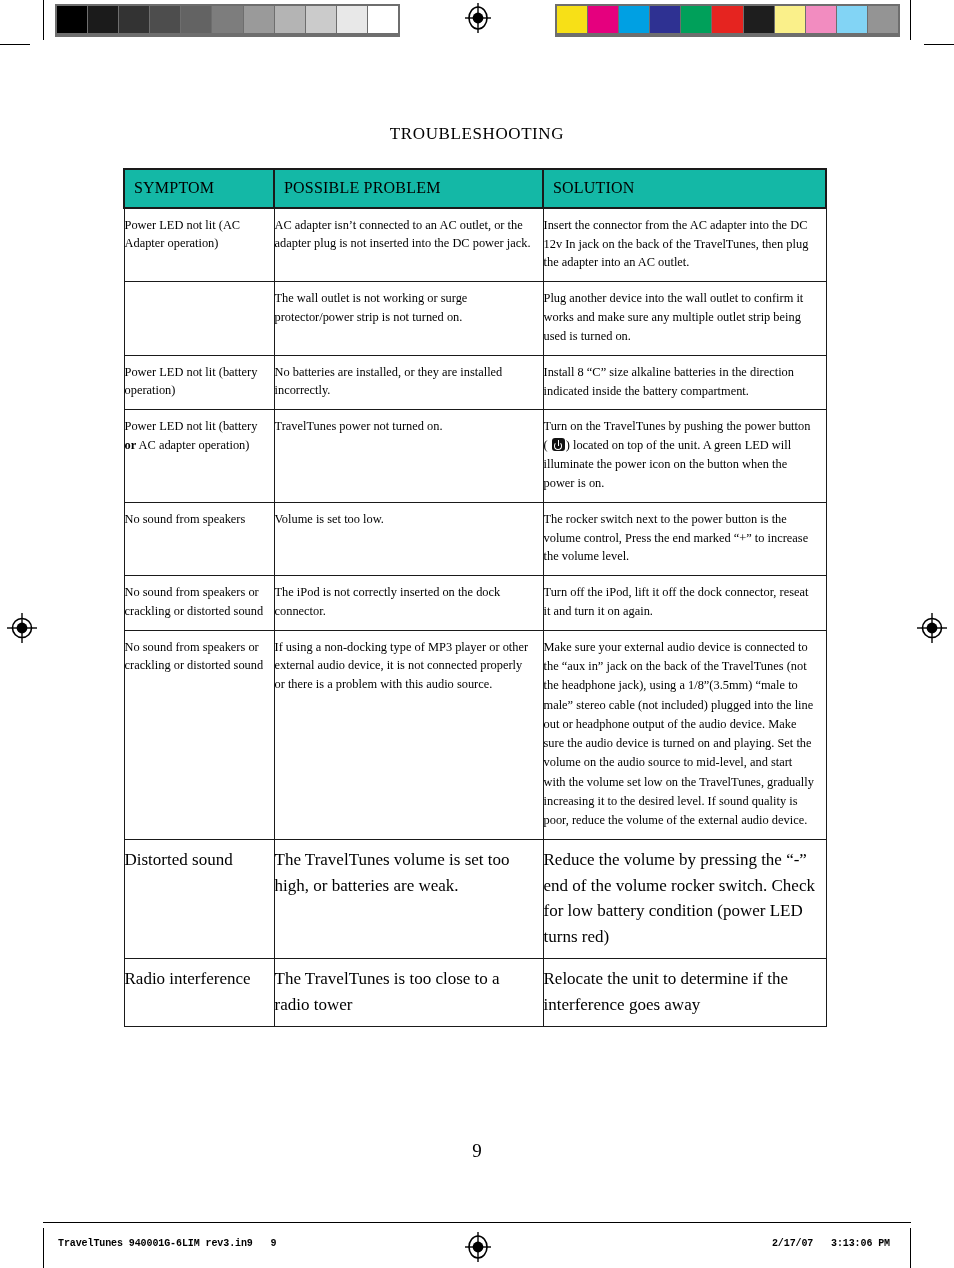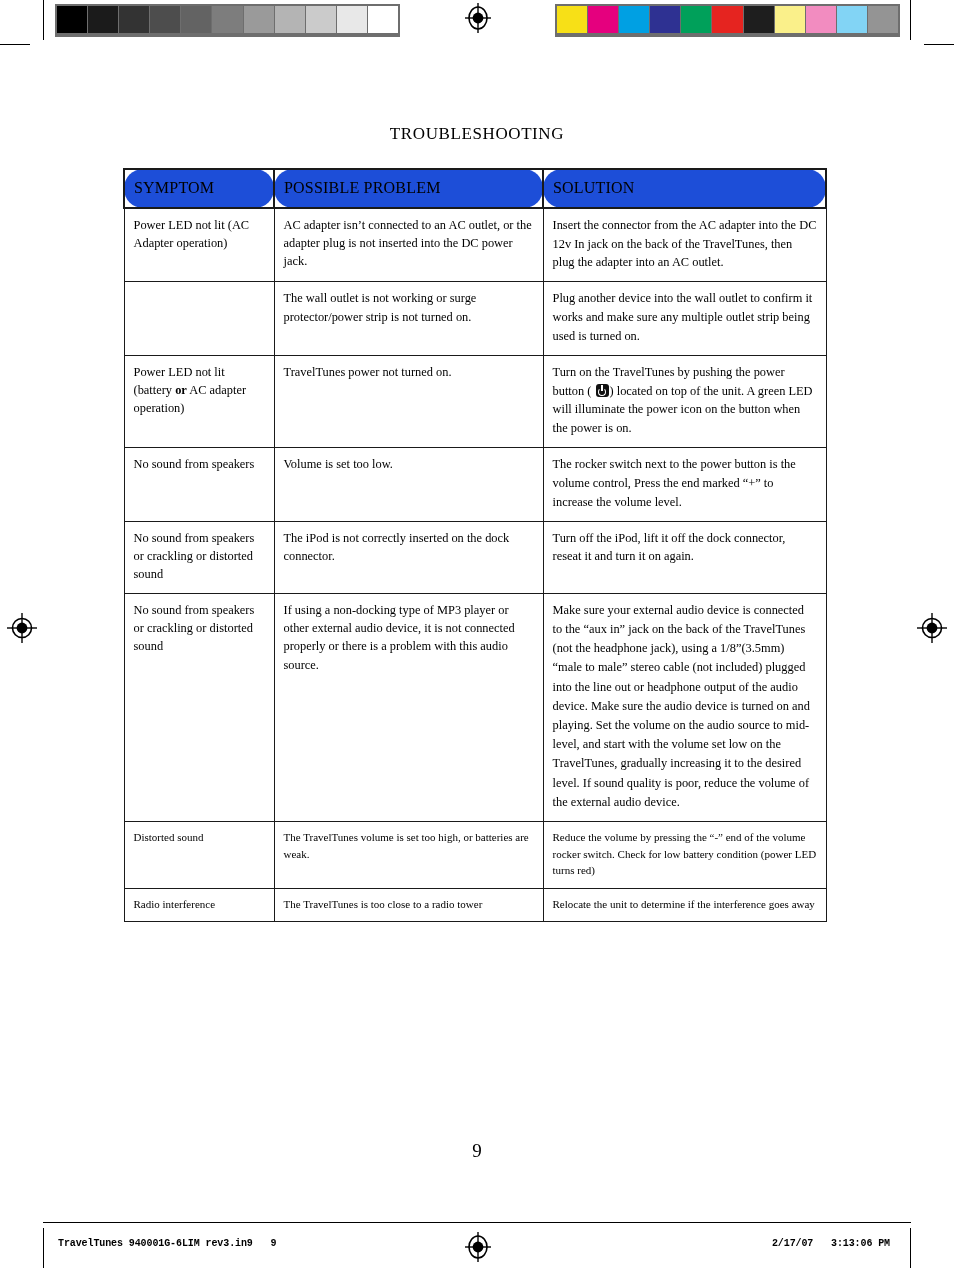--- a/index.html
+++ b/index.html
@@ -79,40 +79,39 @@
     left: 123px;
     top: 168px;
     width: 702px;
     border-collapse: collapse;
     table-layout: fixed;
     font-size: 12.4px;
     line-height: 1.48;
   }
   #troubleshooting-table td, #troubleshooting-table th {
     border: 1.6px solid #1a1a1a;
-    padding: 7px 9px 9px 9px;
+    padding: 7px 9px 9px 0;
     vertical-align: top;
     text-align: left;
     font-weight: normal;
   }
   #troubleshooting-table thead th {
-    background: #1d4ed8;
+    background: #14b8a6;
     font-size: 16px;
     padding: 6px 9px 7px 9px;
     letter-spacing: 0.2px;
     border-width: 2.4px;
-    border-radius: 19px;
   }
   .col-symptom  { width: 150px; }
   .col-problem  { width: 269px; }
   .col-solution { width: 283px; }
 
   .cell-solution { line-height: 1.52; }
   .tall-solution { line-height: 1.55; font-size: 12.4px; }
-  .big-cell { font-size: 11px; line-height: 1.5; }
+  .big-cell { font-size: 17px; line-height: 1.5; }
 
   
   .power-glyph {
     display: inline-block;
     width: 13px; height: 13px;
     background: #111;
     border-radius: 3px;
     position: relative;
     vertical-align: -2px;
     margin: 0 1px;
@@ -246,20 +245,25 @@
       <td>Power LED not lit (AC Adapter operation)</td>
       <td>AC adapter isn’t connected to an AC outlet, or the adapter plug is not inserted into the DC power jack.</td>
       <td class="cell-solution">Insert the connector from the AC adapter into the DC 12v In jack on the back of the TravelTunes, then plug the adapter into an AC outlet.</td>
     </tr>
     <tr>
       <td></td>
       <td>The wall outlet is not working or surge protector/power strip is not turned on.</td>
       <td class="cell-solution">Plug another device into the wall outlet to confirm it works and make sure any multiple outlet strip being used is turned on.</td>
     </tr>
     <tr>
+      <td>Power LED not lit (battery operation)</td>
+      <td>No batteries are installed, or they are installed incorrectly.</td>
+      <td class="cell-solution">Install 8 “C” size alkaline batteries in the direction indicated inside the battery compartment.</td>
+    </tr>
+    <tr>
       <td><span>Power LED not lit (battery </span><b>or</b><span> AC adapter operation)</span></td>
       <td>TravelTunes power not turned on.</td>
       <td class="cell-solution"><span>Turn on the TravelTunes by pushing the power button ( </span><span class="power-glyph"></span><span>) located on top of the unit. A green LED will illuminate the power icon on the button when the power is on.</span></td>
     </tr>
     <tr>
       <td>No sound from speakers</td>
       <td>Volume is set too low.</td>
       <td class="cell-solution">The rocker switch next to the power button is the volume control, Press the end marked “+” to increase the volume level.</td>
     </tr>
     <tr>

